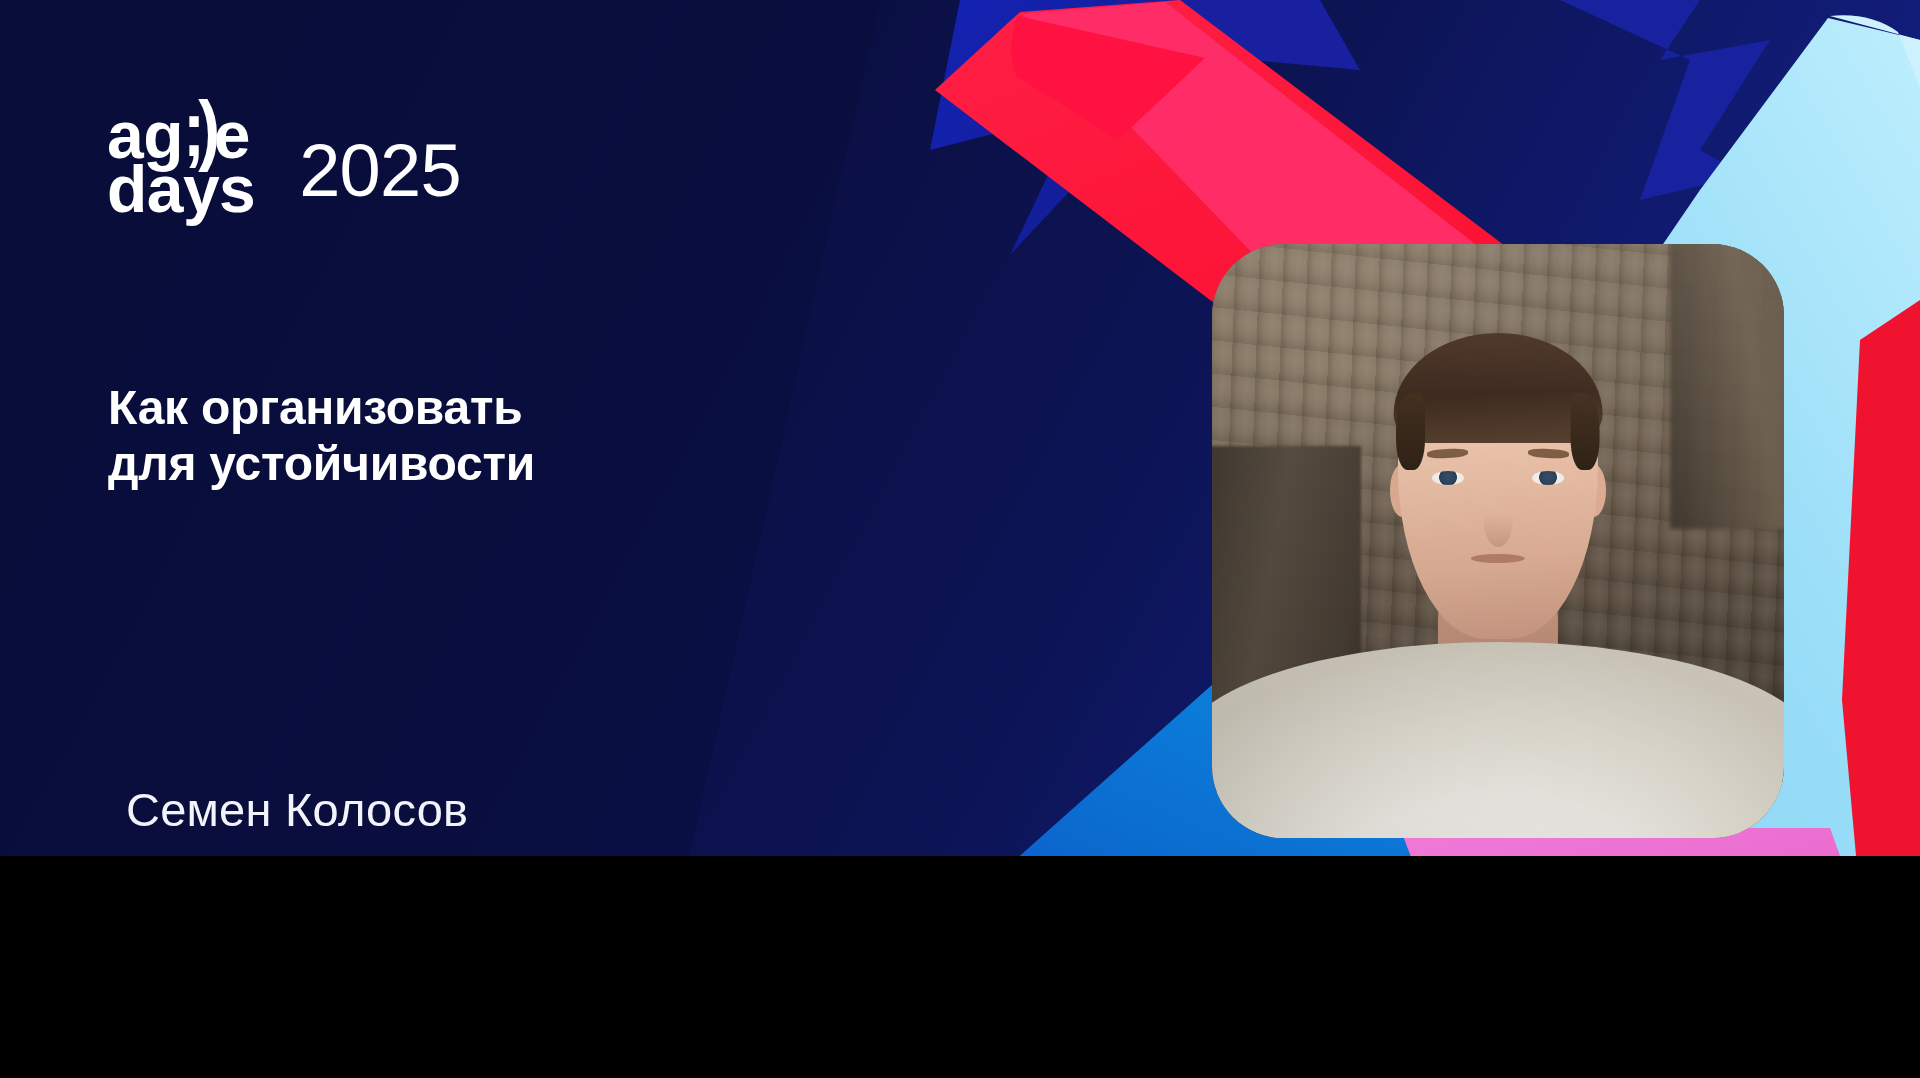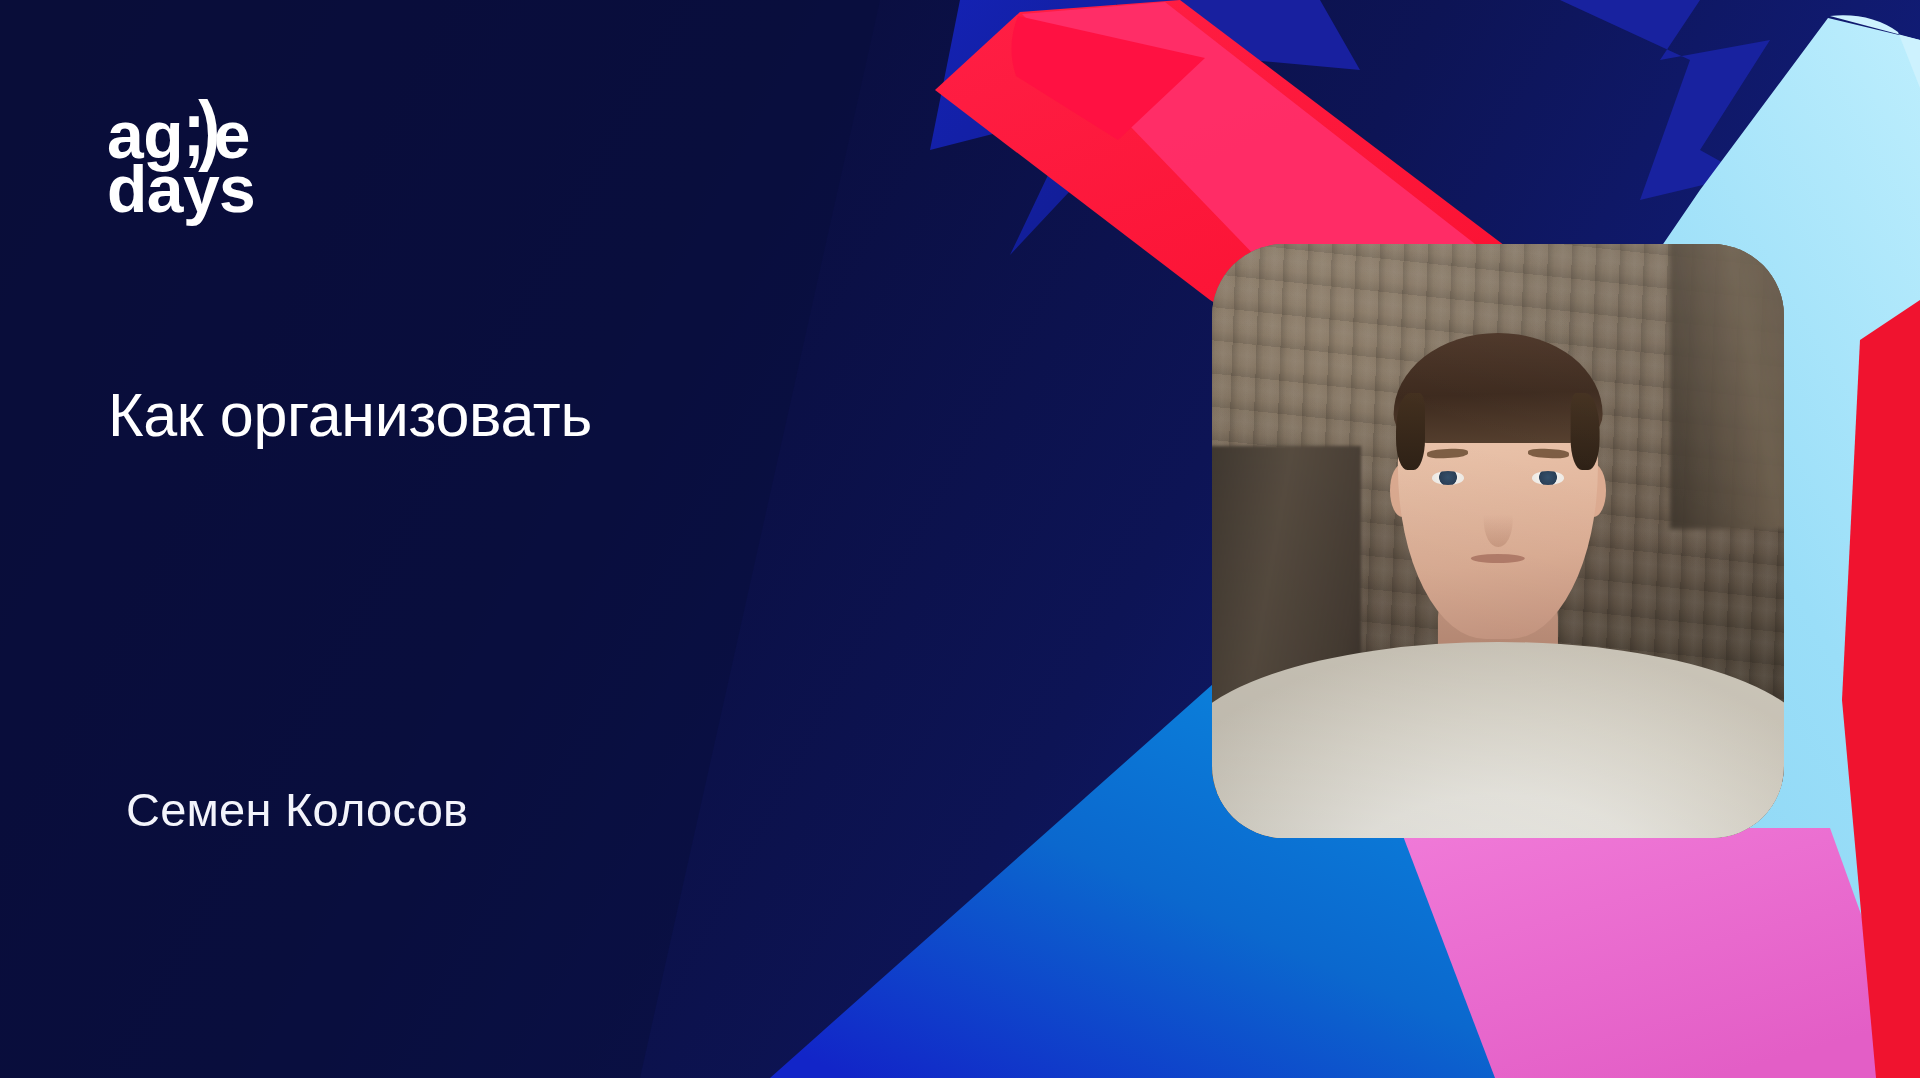--- a/index.html
+++ b/index.html
@@ -3,21 +3,21 @@
 <meta charset="utf-8">
 <style>
   html, body {
     margin: 0;
     padding: 0;
     background: #000;
   }
   #slide {
     position: relative;
     width: 1920px;
-    height: 1078px;
+    height: 856px;
     overflow: hidden;
     background: #be185d;
     font-family: "Liberation Sans", "DejaVu Sans", sans-serif;
   }
 
   
   .bg-base {
     position: absolute;
     inset: 0;
     background: linear-gradient(118deg, #0a0c36 0%, #0a0e3f 32%, #0d1455 58%, #111c77 80%, #13239a 100%);
@@ -243,22 +243,22 @@
     margin-top: 26px;
   }
 
   
   .talk-title {
     position: absolute;
     left: 108px;
     top: 380px;
     width: 960px;
     color: #ffffff;
-    font-size: 61px;
-    font-weight: 400;
+    font-size: 48px;
+    font-weight: 700;
     line-height: 1.17;
     letter-spacing: -0.005em;
   }
   .talk-title .ln { display: block; white-space: pre; }
   .speaker {
     position: absolute;
     left: 110px;
     top: 782px;
     color: #f3f4fb;
     font-size: 47px;
@@ -361,21 +361,23 @@
     <div class="nose"></div>
     <div class="mouth"></div>
     <div class="shade"></div>
   </div>
 
   <div class="logo">
     <div class="logo-mark">
       <span class="logo-row"><span>ag</span><span class="logo-wink">;)</span><span>e</span></span>
       <span class="logo-row">days</span>
     </div>
+    <div class="logo-year">2025</div>
   </div>
 
   <div class="talk-title">
     <span class="ln">Как организовать</span>
+    <span class="ln">для устойчивости</span>
   </div>
 
   <div class="speaker">Семен Колосов</div>
 
 </div>
 
 </body></html>

